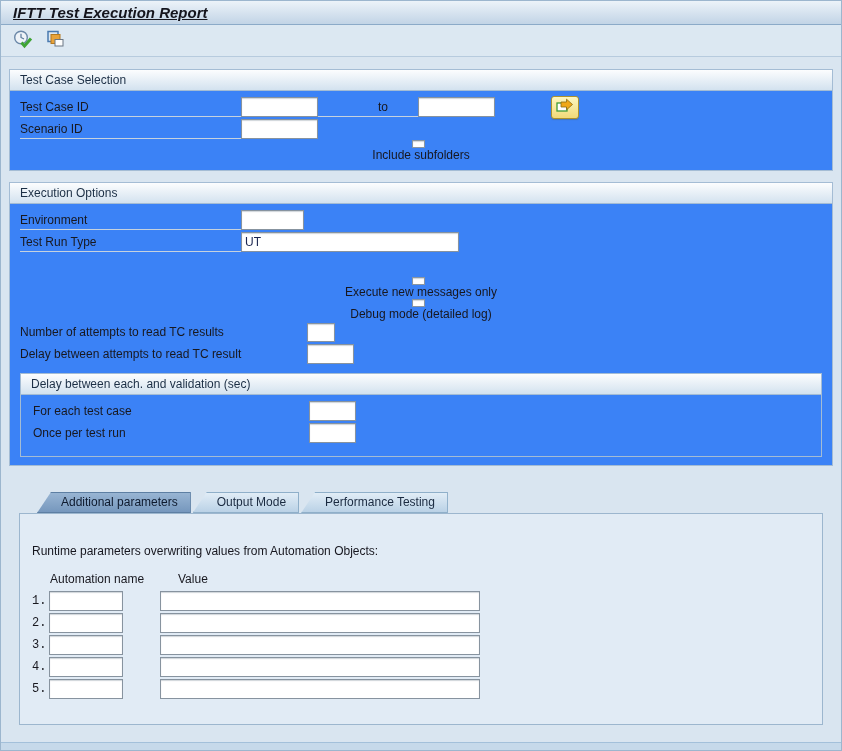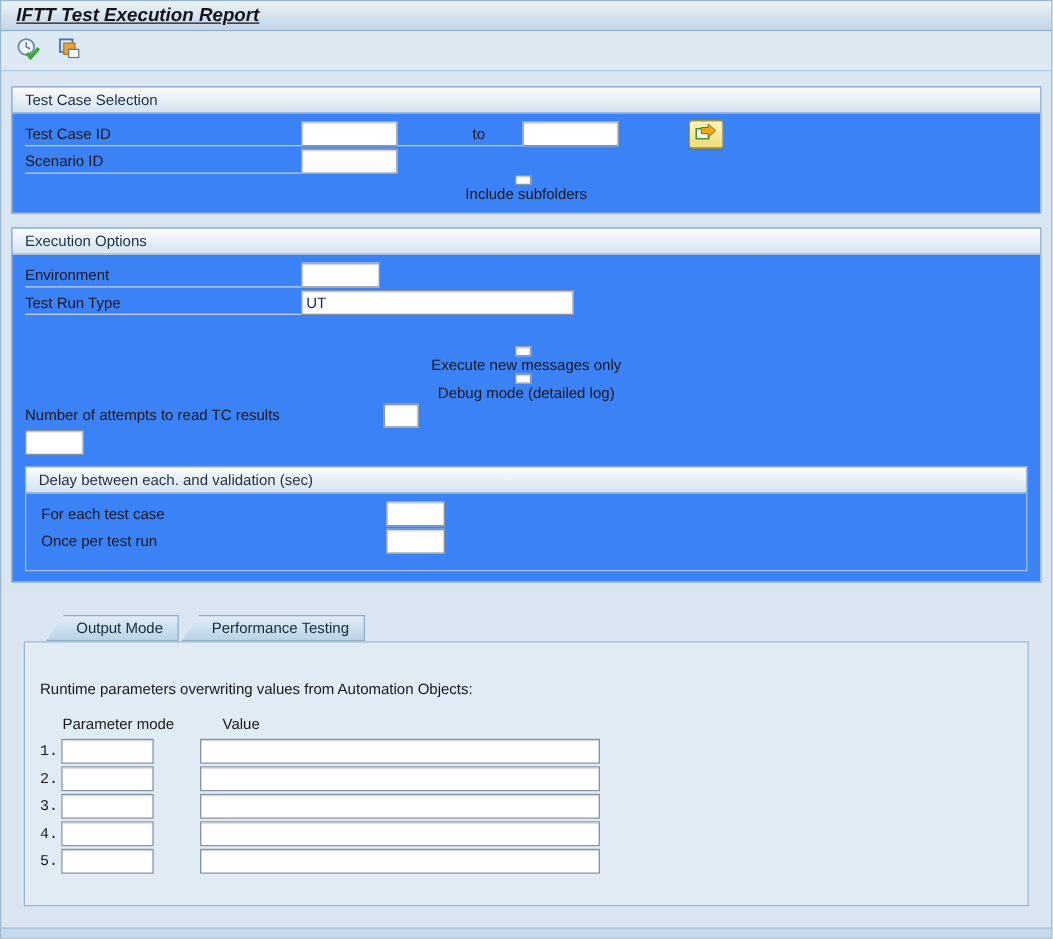--- a/index.html
+++ b/index.html
@@ -242,20 +242,21 @@
       <div class="cbrow">
         <span class="cb"></span>
         <span>Debug mode (detailed log)</span>
       </div>
 
       <div class="frow">
         <span class="flabel w287" style="border-bottom:none">Number of attempts to read TC results</span>
         <input class="sap in28" style="height: 19px;" value="">
       </div>
       <div class="frow">
+        <span class="flabel w287" style="border-bottom:none">Delay between attempts to read TC result</span>
         <input class="sap in47" value="" style="">
       </div>
 
       <div class="spacer4"></div>
 
       <div class="subgroup">
         <div class="group-header">
           <span>Delay between each. and validation (sec)</span>
         </div>
         <div class="group-body">
@@ -266,32 +267,35 @@
           <div class="frow">
             <span class="flabel w276" style="border-bottom:none">Once per test run</span>
             <input class="sap in47" value="" style="">
           </div>
         </div>
       </div>
     </div>
   </div>
 
   <div class="tabstrip">
+    <div class="tab active">
+      <span>Additional parameters</span>
+    </div>
     <div class="tab">
       <span>Output Mode</span>
     </div>
     <div class="tab">
       <span>Performance Testing</span>
     </div>
   </div>
 
   <div class="tabbox">
     <div>Runtime parameters overwriting values from Automation Objects:</div>
     <div class="param-headers">
-      <span class="ph-name">Parameter mode</span>
+      <span class="ph-name">Automation name</span>
       <span>Value</span>
     </div>
 
     <div class="param-row">
       <span class="rownum">1.</span>
       <input class="sap in74" value="" style="">
       <span class="vgap"></span>
       <input class="sap in320" value="" style="">
     </div>
     <div class="param-row">

